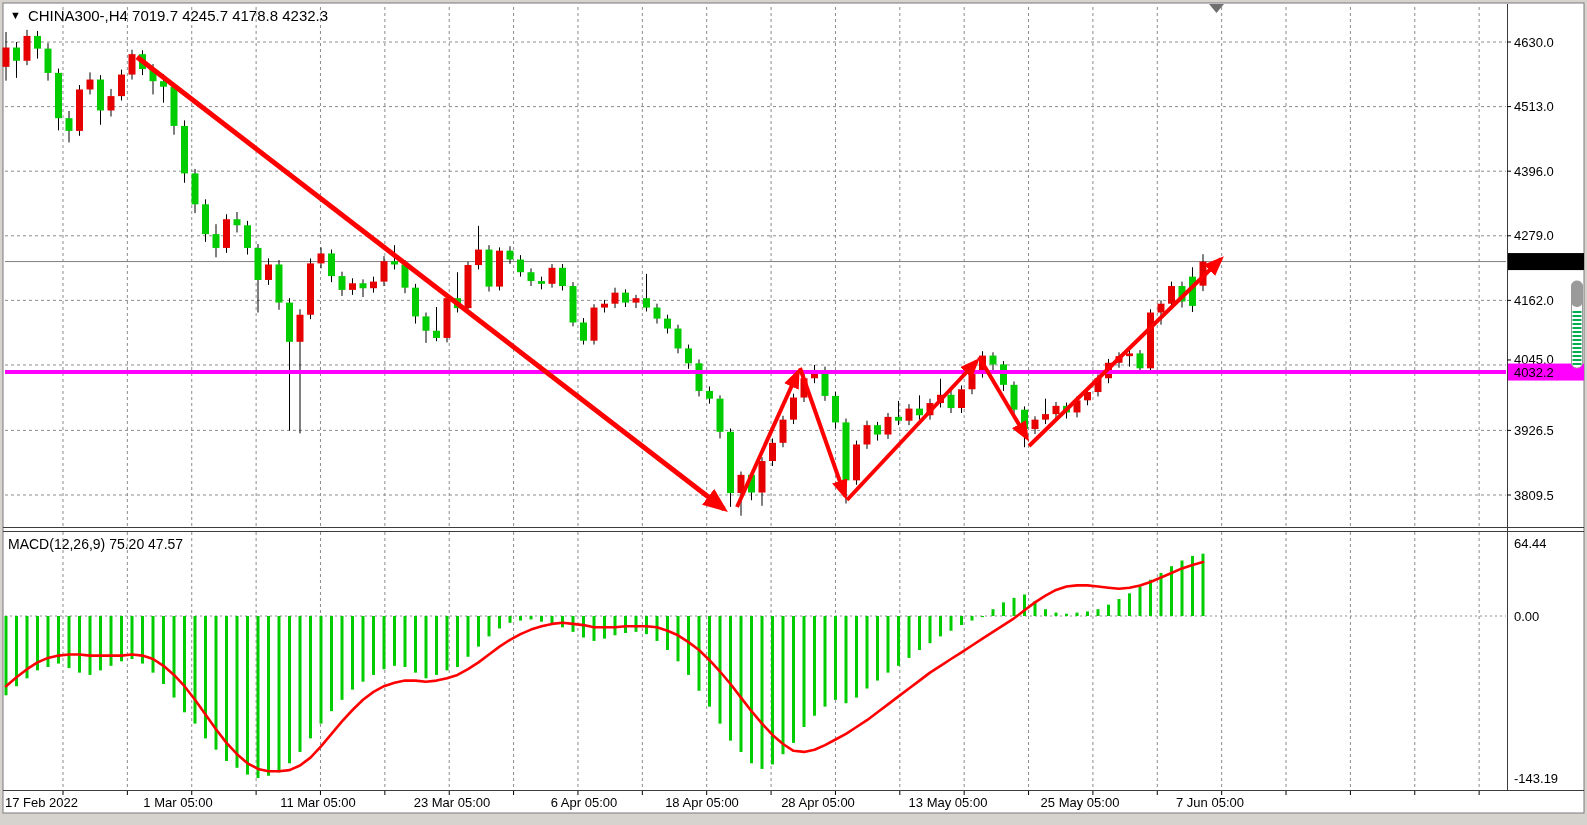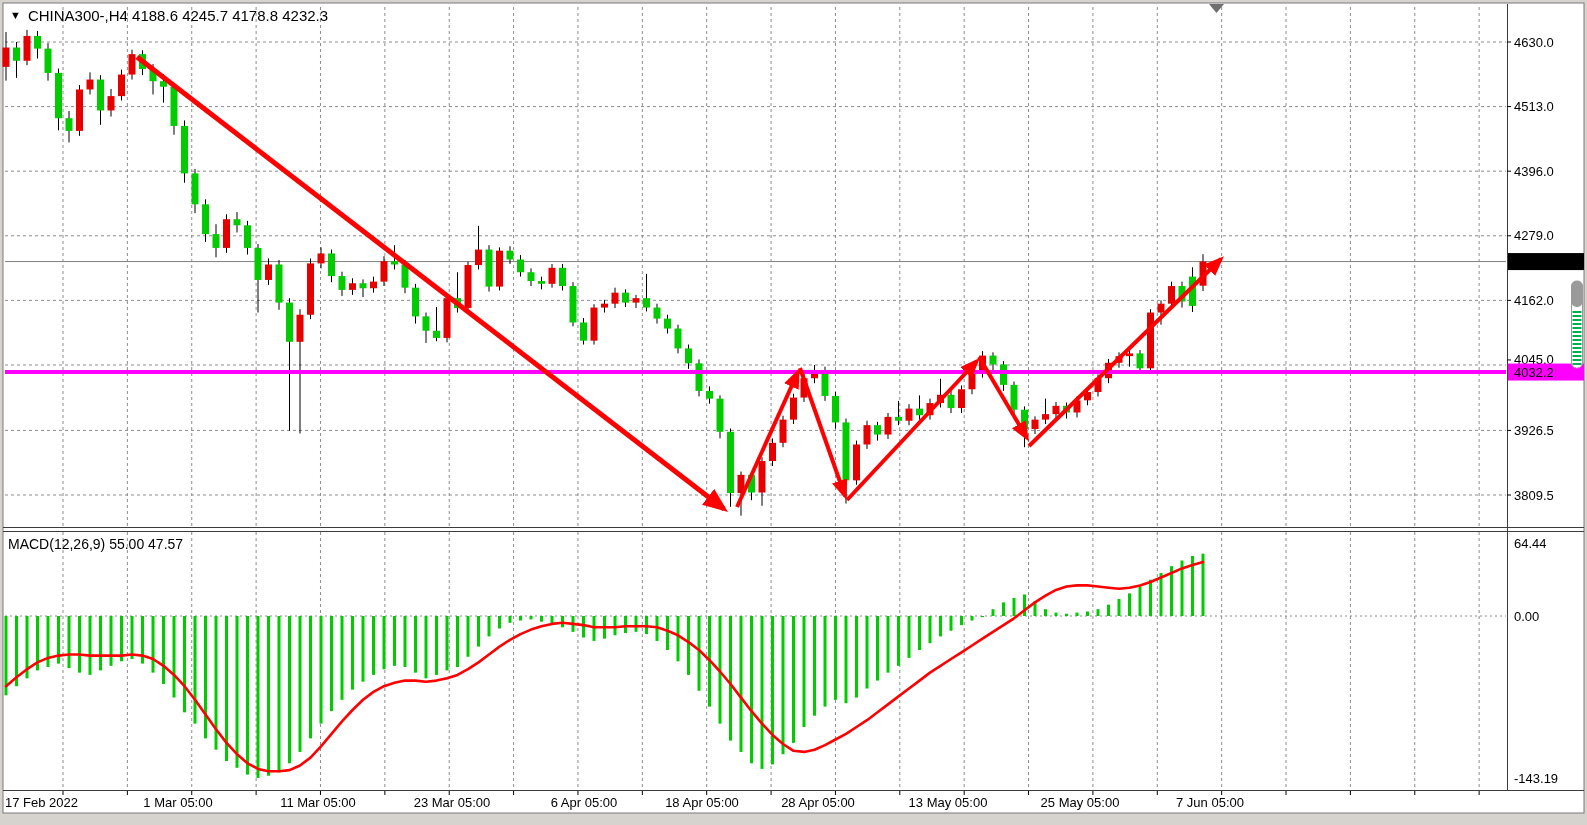--- a/index.html
+++ b/index.html
@@ -520,16 +520,16 @@
         <line x1="1572.5" y1="344" x2="1581.5" y2="344" stroke="#00b050" stroke-width="2"></line>
         <line x1="1572.5" y1="348" x2="1581.5" y2="348" stroke="#00b050" stroke-width="2"></line>
         <line x1="1572.5" y1="352" x2="1581.5" y2="352" stroke="#00b050" stroke-width="2"></line>
         <line x1="1572.5" y1="356" x2="1581.5" y2="356" stroke="#00b050" stroke-width="2"></line>
         <line x1="1572.5" y1="360" x2="1581.5" y2="360" stroke="#00b050" stroke-width="2"></line>
         <line x1="1572.5" y1="364" x2="1581.5" y2="364" stroke="#00b050" stroke-width="2"></line>
       </g>
     </svg>
   <div id="hdr" class="overlay">
     <span class="tri">▼</span>
-    <span>CHINA300-,H4  4188.6 4245.7 4178.8 4232.3</span>
+    <span>CHINA300-,H4  7019.7 4245.7 4178.8 4232.3</span>
   </div>
-  <div id="macdlbl" class="overlay">MACD(12,26,9) 55.00 47.57</div>
+  <div id="macdlbl" class="overlay">MACD(12,26,9) 75.20 47.57</div>
 </div>
 
 </body></html>

